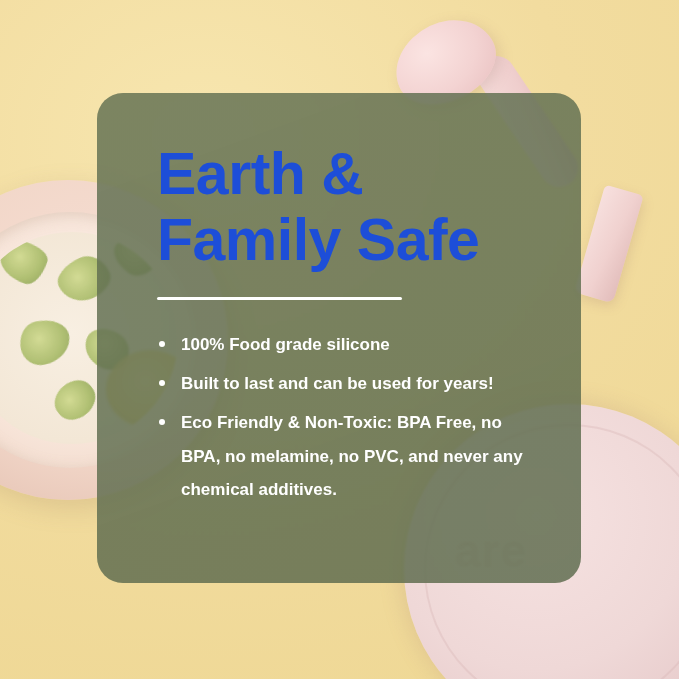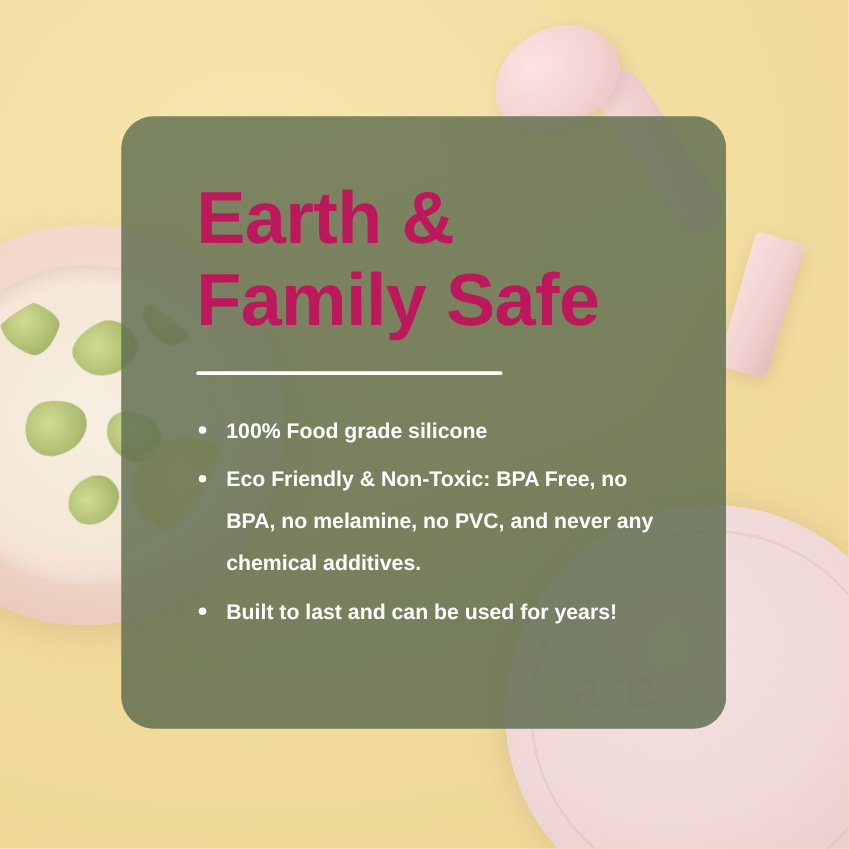--- a/index.html
+++ b/index.html
@@ -188,21 +188,21 @@
     pointer-events: none;
   }
 
   .card-content {
     position: relative;
     padding: 48px 42px 0 60px;
   }
 
   .headline {
     margin: 0;
-    color: #be185d;
+    color: #1d4ed8;
     font-size: 59px;
     line-height: 1.12;
     font-weight: 700;
     letter-spacing: -0.5px;
     white-space: pre-line;
   }
 
   .divider {
     margin: 24px 0 0 0;
     width: 245px;
@@ -275,20 +275,20 @@
 
     <div class="card-content">
 
       <h1 class="headline">Earth &amp;
 Family Safe</h1>
 
       <hr class="divider">
 
       <ul class="feature-list">
         <li class="feature-item">100% Food grade silicone</li>
+        <li class="feature-item">Built to last and can be used for years!</li>
         <li class="feature-item">Eco Friendly &amp; Non-Toxic: BPA Free, no BPA, no melamine, no PVC, and never any chemical additives.</li>
-        <li class="feature-item">Built to last and can be used for years!</li>
       </ul>
 
     </div>
   </div>
 
 </div>
 
 </body></html>

